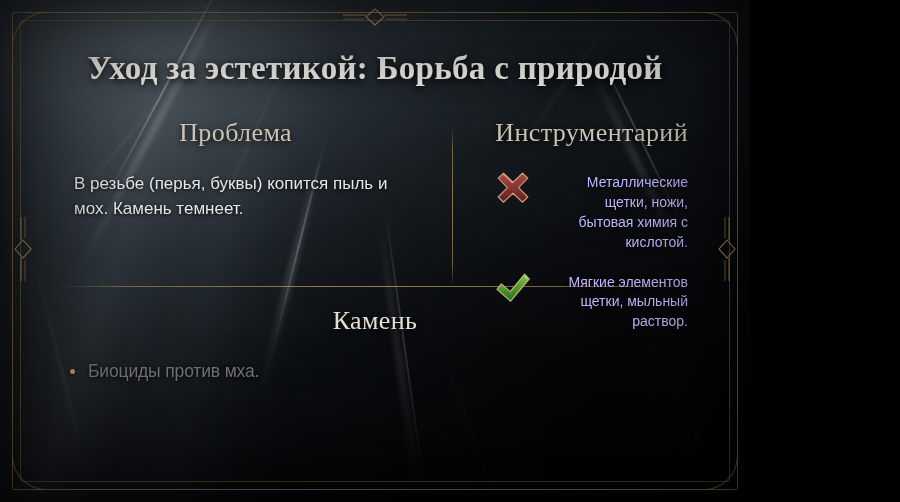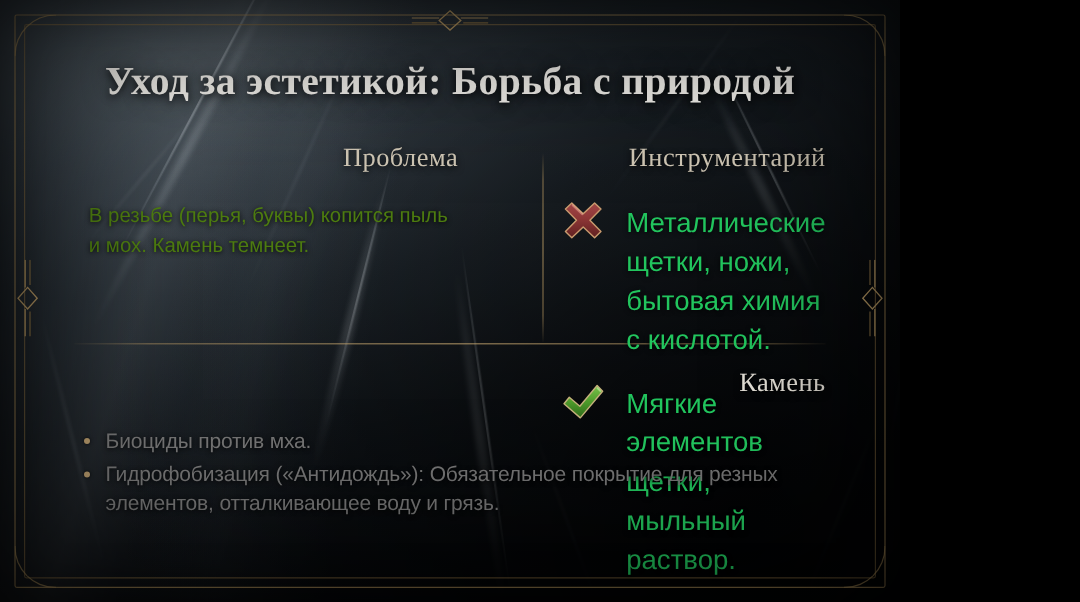--- a/index.html
+++ b/index.html
@@ -142,59 +142,60 @@
     background: linear-gradient(to bottom,
       rgba(176,145,92,0.02) 0%,
       rgba(176,145,92,0.62) 14%,
       rgba(186,155,100,0.72) 50%,
       rgba(176,145,92,0.60) 86%,
       rgba(176,145,92,0.04) 100%);
   }
 
   .sec-heading {
     font-family: "Liberation Serif", "DejaVu Serif", serif;
-    font-size: 22px;
+    font-size: 26px;
     font-weight: 400;
-    text-align: right;
+    text-align: center;
     color: #cfc6b4;
     margin: 0 0 24px 0;
     letter-spacing: .4px;
     text-shadow: 0 2px 6px rgba(0,0,0,0.85);
   }
   .sec-heading.chem { color: #e2ded5; }
 
   .body-text {
     font-size: 17px;
     line-height: 1.46;
-    color: #4d7c0f;
+    color: #e5e5e5;
     text-shadow: 0 1px 4px rgba(0,0,0,0.9);
     margin: 0;
   }
   .col-left .body-text { padding-left: 12px; }
 
   .tool-list { margin: 0; padding: 0; list-style: none; }
   .tool-item {
     display: flex;
     align-items: flex-start;
     gap: 18px;
     margin-bottom: 19px;
   }
   .tool-item:last-child { margin-bottom: 0; }
   .tool-icon {
     flex: 0 0 auto;
     width: 36px;
     height: 36px;
     margin-top: -2px;
   }
   .tool-text {
-    font-size: 23px;
+    font-size: 14px;
     line-height: 1.42;
-    color: #22c55e;
+    color: #c4b5fd;
     text-shadow: 0 1px 4px rgba(0,0,0,0.9);
     padding-top: 1px;
+    text-align: right;
   }
 
   .hdivider {
     margin: 0 62px;
     height: 1px;
     background: linear-gradient(to right,
       rgba(176,145,92,0.05) 0%,
       rgba(180,149,96,0.55) 10%,
       rgba(196,165,110,0.75) 50%,
       rgba(180,149,96,0.55) 90%,
@@ -359,22 +360,18 @@
 
     <div class="hdivider"></div>
 
     <div class="bottom">
       <h2 class="sec-heading chem">Камень</h2>
       <ul class="chem-list">
         <li class="chem-item">
           <span class="dot"></span>
           <span>Биоциды против мха.</span>
         </li>
-        <li class="chem-item">
-          <span class="dot"></span>
-          <span>Гидрофобизация («Антидождь»): Обязательное покрытие для резных элементов, отталкивающее воду и грязь.</span>
-        </li>
       </ul>
     </div>
   </div>
 
   <div class="vignette"></div>
 </div>
 
 </body></html>

